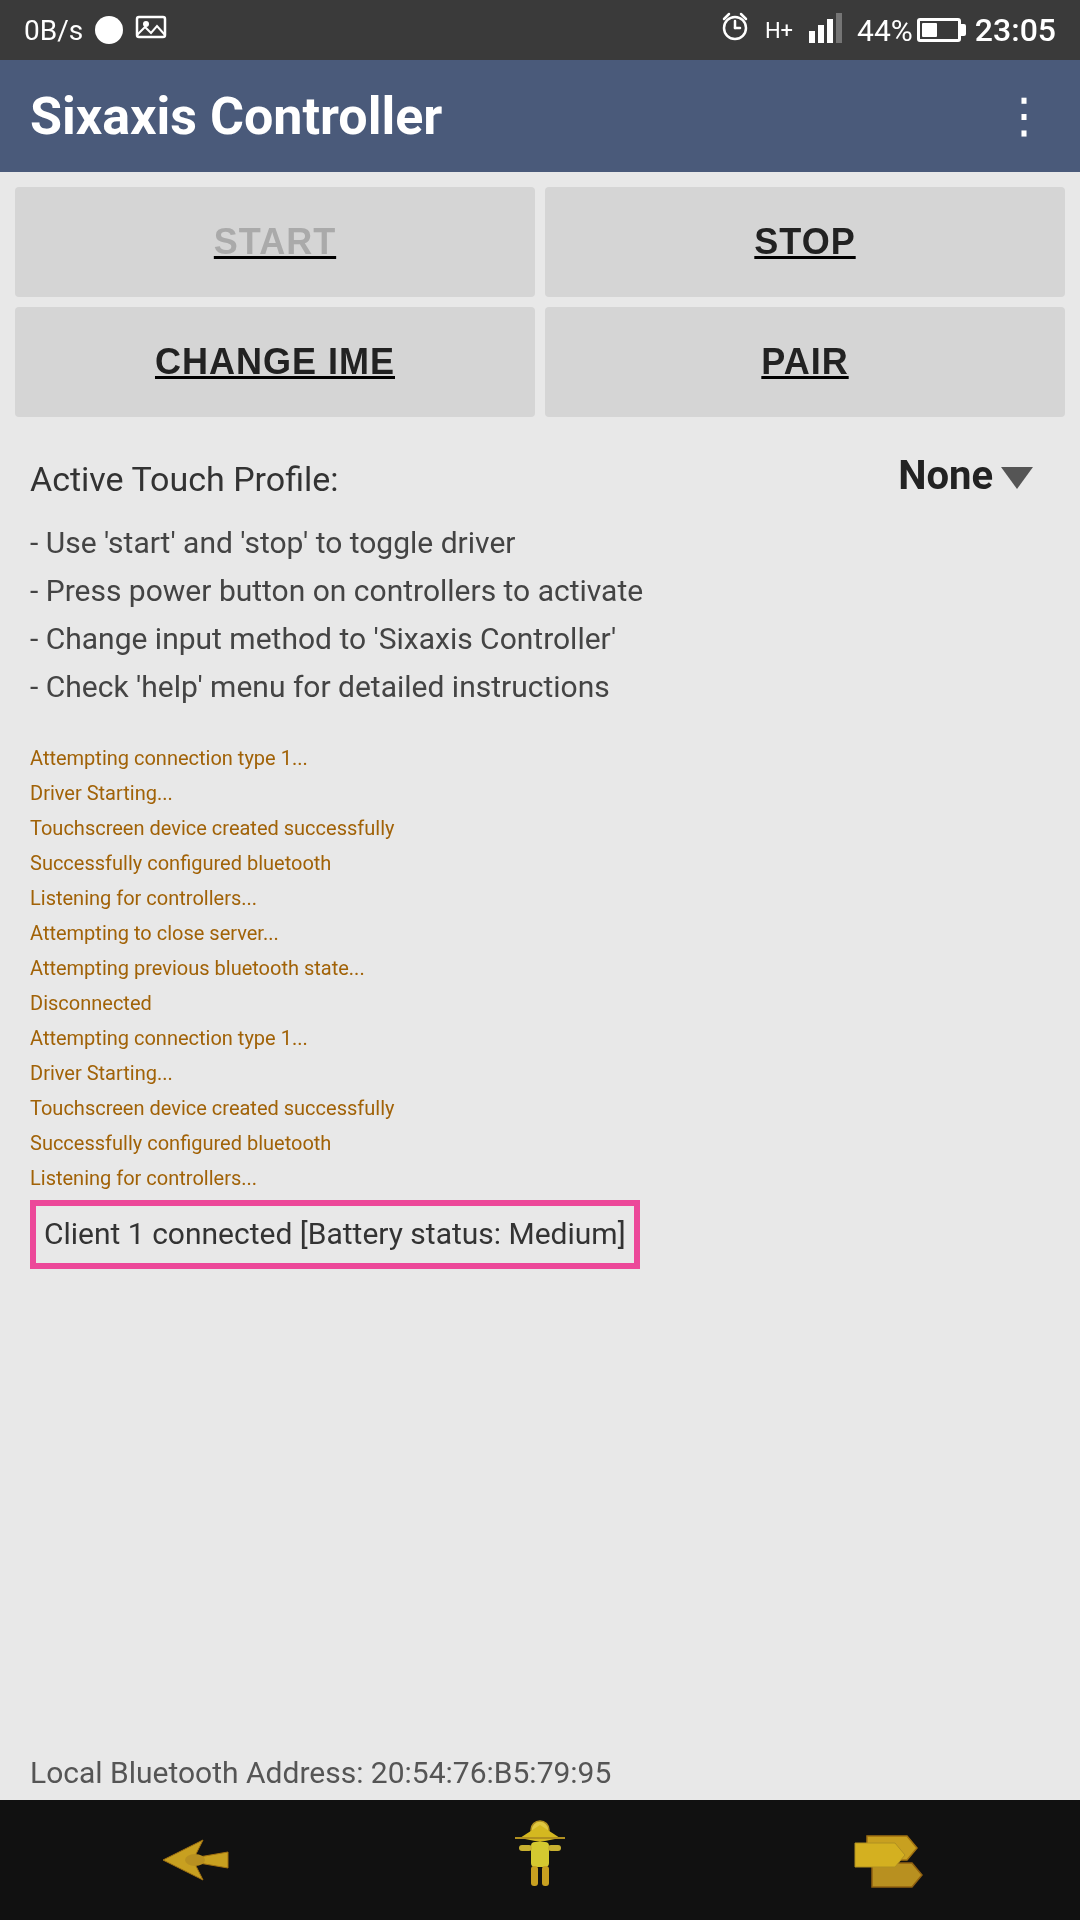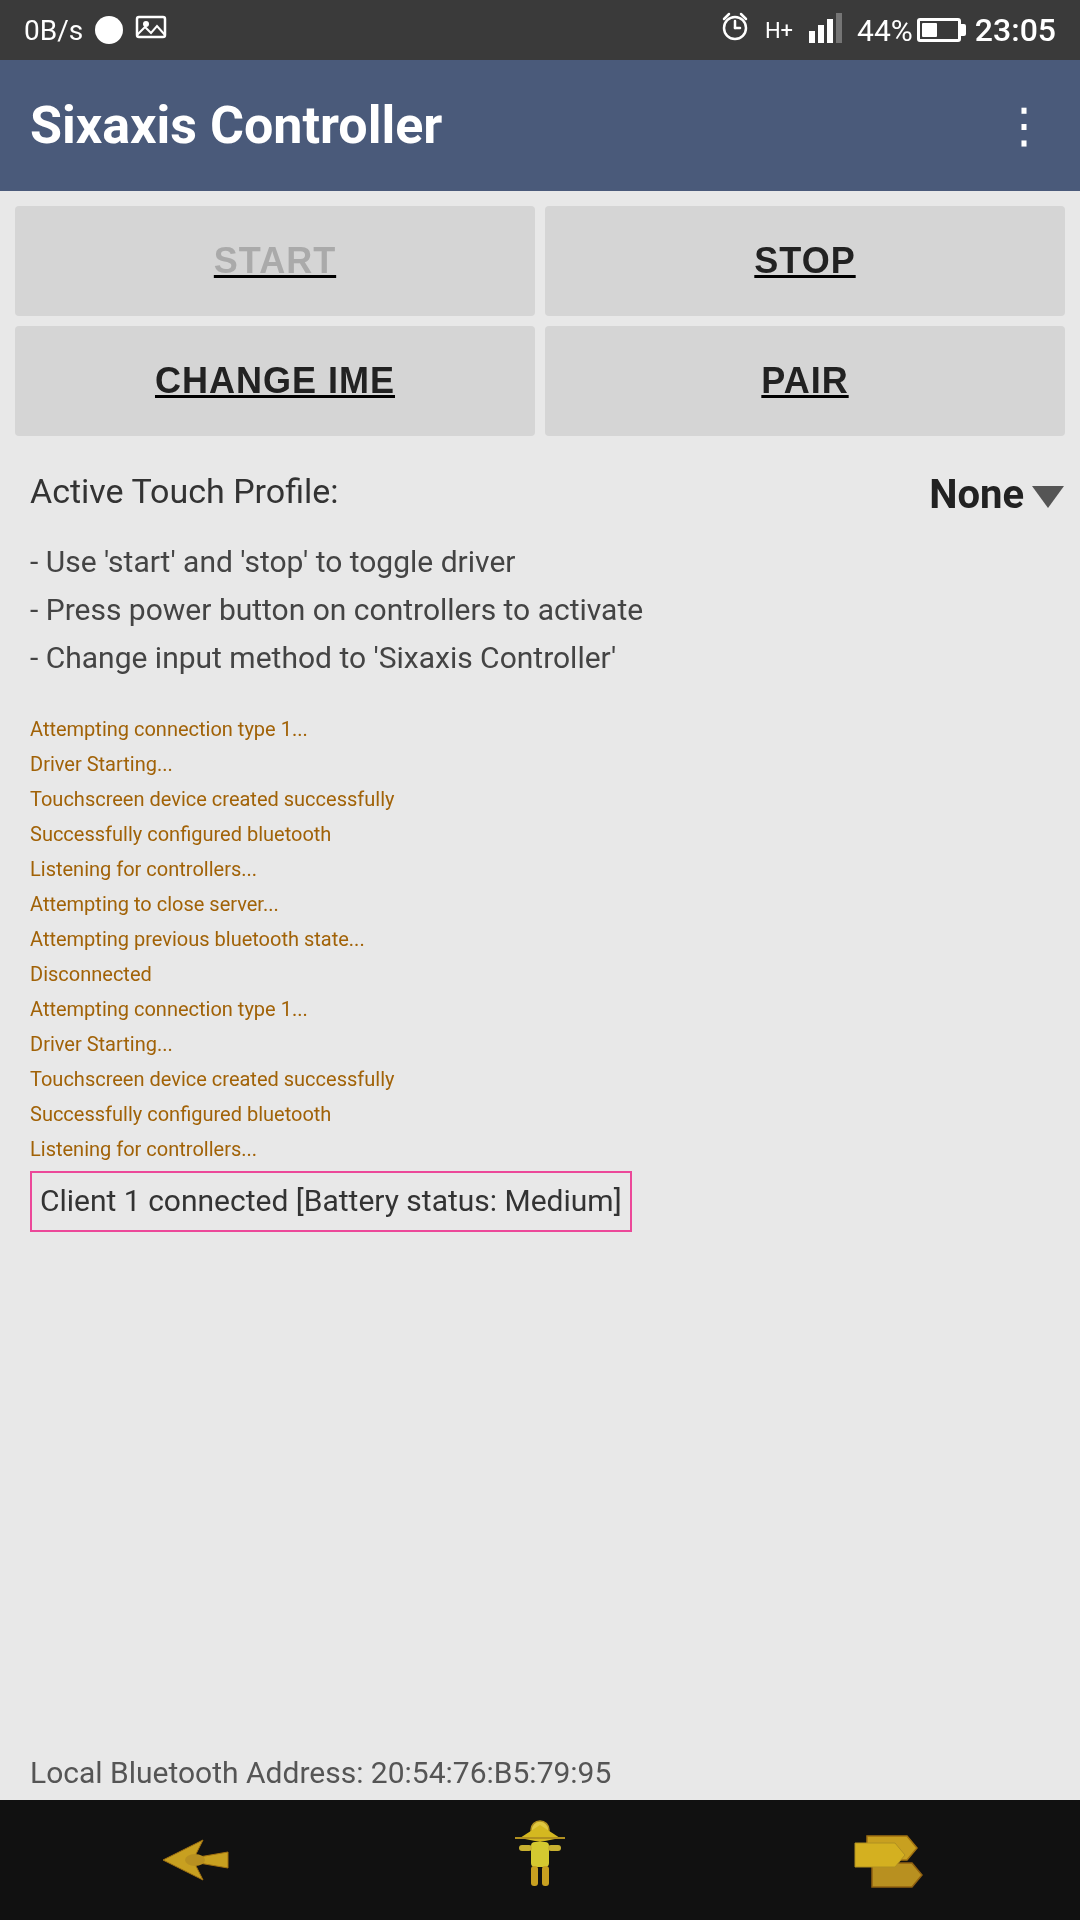--- a/index.html
+++ b/index.html
@@ -66,21 +66,21 @@
       height: 100%;
       background: white;
       border-radius: 1px;
       width: 44%;
     }
 
     
     .app-bar {
       background: #4a5a7a;
       color: white;
-      height: 131px;
+      height: 112px;
       display: flex;
       align-items: center;
       justify-content: space-between;
       padding: 0 30px;
     }
     .app-title {
       font-size: 52px;
       font-weight: bold;
       color: white;
     }
@@ -124,23 +124,23 @@
     .btn-disabled {
       color: #aaa;
     }
     .btn-active {
       color: #222;
     }
 
     
     .touch-profile-row {
       display: flex;
-      align-items: flex-start;
+      align-items: flex-end;
       justify-content: space-between;
-      padding: 20px 16px 10px 30px;
+      padding: 20px 47px 10px 30px;
       margin-top: 10px;
     }
     .touch-profile-label {
       font-size: 34px;
       color: #333;
     }
     .touch-profile-dropdown {
       display: flex;
       align-items: center;
       gap: 8px;
@@ -176,21 +176,21 @@
     }
     .log-line {
       font-size: 20px;
       color: #a16207;
       line-height: 1.75;
     }
     .log-line-highlighted {
       font-size: 30px;
       color: #333;
       line-height: 1.75;
-      border: 2px solid #ec4899;
+      border: 6px solid #ec4899;
       display: inline-block;
       padding: 2px 8px;
       margin-top: 4px;
     }
 
     
     .bottom-info {
       padding: 20px 30px 10px 30px;
     }
     .bluetooth-address {
@@ -280,20 +280,21 @@
     <div class="touch-profile-dropdown">
       <span class="touch-profile-value">None</span>
       <div class="dropdown-arrow"></div>
     </div>
   </div>
 
   <div class="info-section">
     <div class="info-line">- Use 'start' and 'stop' to toggle driver</div>
     <div class="info-line">- Press power button on controllers to activate</div>
     <div class="info-line">- Change input method to 'Sixaxis Controller'</div>
+    <div class="info-line">- Check 'help' menu for detailed instructions</div>
   </div>
 
   <div class="log-section">
     <div class="log-line">Attempting connection type 1...</div>
     <div class="log-line">Driver Starting...</div>
     <div class="log-line">Touchscreen device created successfully</div>
     <div class="log-line">Successfully configured bluetooth</div>
     <div class="log-line">Listening for controllers...</div>
     <div class="log-line">Attempting to close server...</div>
     <div class="log-line">Attempting previous bluetooth state...</div>

